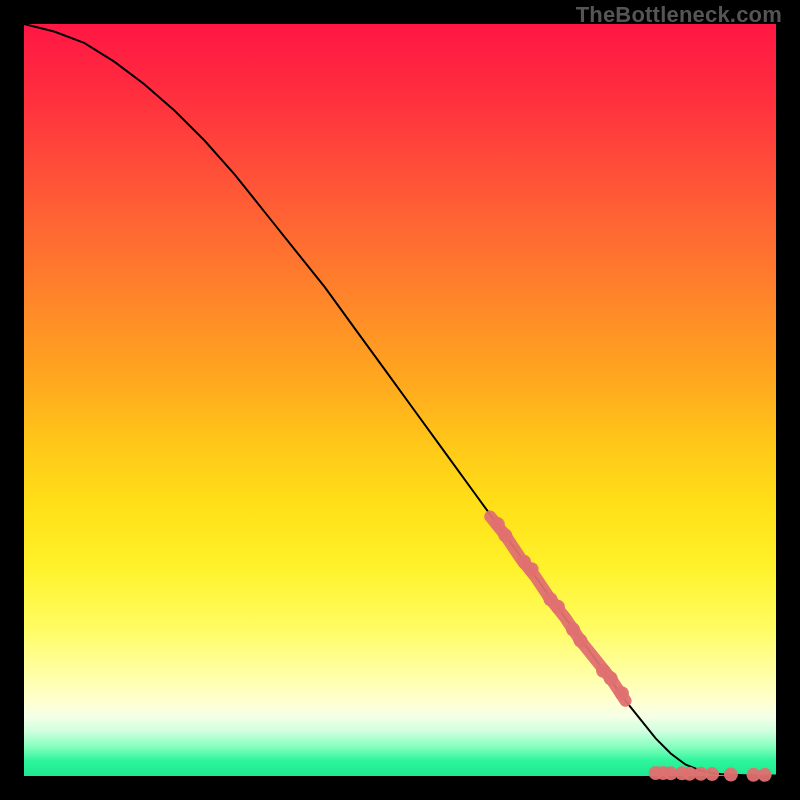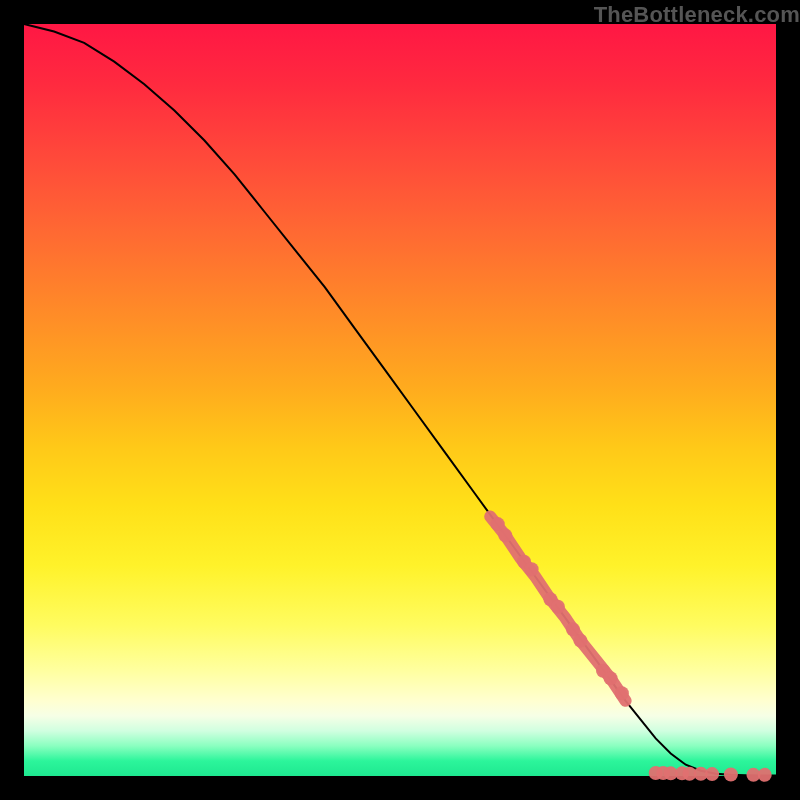--- a/index.html
+++ b/index.html
@@ -43,21 +43,21 @@
       #f6ffe6 92%,
       #d0ffe0 94%,
       #8affc0 96%,
       #2cf59b 98%,
       #1ee890 100%
     );
   }
   .watermark {
     position: absolute;
     top: 2px;
-    right: 0;
+    right: 18px;
     color: #555;
     font-size: 22px;
     font-weight: 600;
     letter-spacing: 0.2px;
     
   }
   svg.overlay {
     position: absolute;
     left: 0;
     top: 0;

